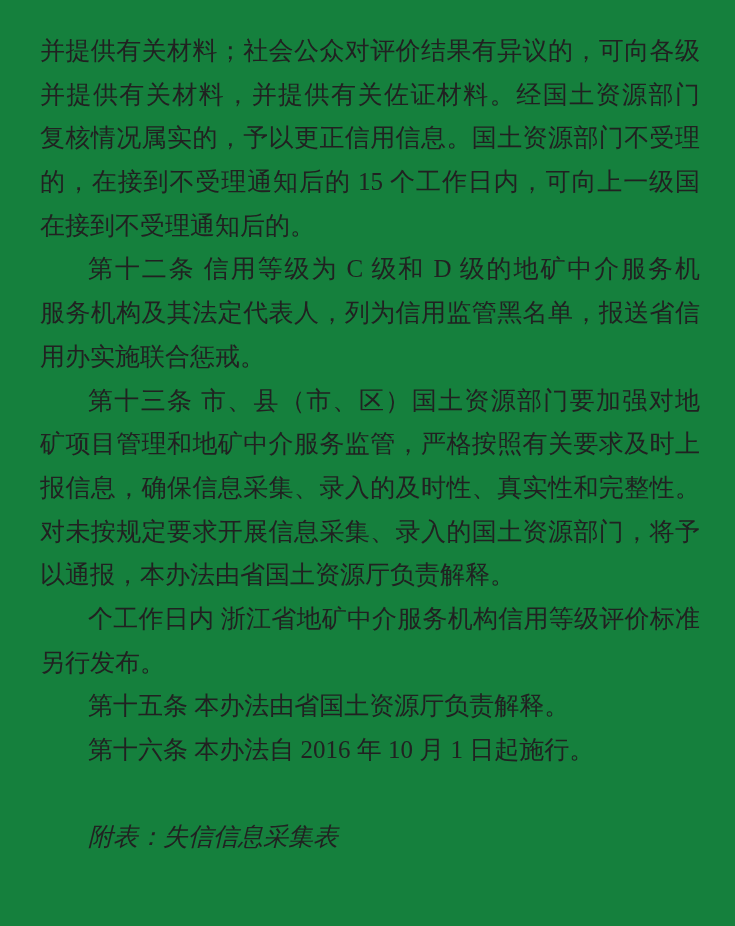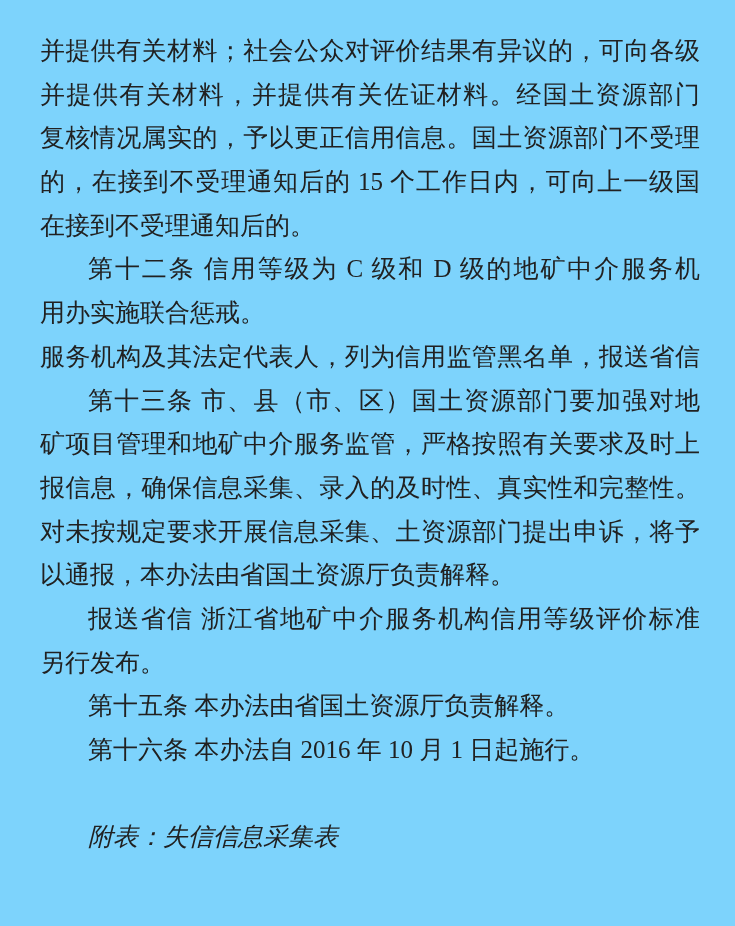--- a/index.html
+++ b/index.html
@@ -11,21 +11,21 @@
     width: 735px;
     height: 926px;
     overflow: hidden;
     font-family: "Liberation Serif", serif;
   }
   .page {
     box-sizing: border-box;
     width: 735px;
     height: 926px;
     padding: 29px 35px 0 40px;
-    background: #7dd3fc;
+    background: #15803d;
   }
   .para {
     margin: 0;
     padding: 0;
   }
   .line {
     font-size: 25px;
     line-height: 43.7px;
     height: 43.7px;
     color: #212121;
@@ -60,34 +60,34 @@
   <div class="para">
     <div class="line fill">并提供有关材料；社会公众对评价结果有异议的，可向各级</div>
     <div class="line fill">并提供有关材料，并提供有关佐证材料。经国土资源部门</div>
     <div class="line fill">复核情况属实的，予以更正信用信息。国土资源部门不受理</div>
     <div class="line fill">的，在接到不受理通知后的 15 个工作日内，可向上一级国</div>
     <div class="line end">在接到不受理通知后的。</div>
   </div>
 
   <div class="para">
     <div class="line fill indent">第十二条 信用等级为 C 级和 D 级的地矿中介服务机构，</div>
+    <div class="line fill">服务机构及其法定代表人，列为信用监管黑名单，报送省信</div>
     <div class="line end">用办实施联合惩戒。</div>
-    <div class="line fill">服务机构及其法定代表人，列为信用监管黑名单，报送省信</div>
   </div>
 
   <div class="para">
     <div class="line fill indent">第十三条 市、县（市、区）国土资源部门要加强对地</div>
     <div class="line fill">矿项目管理和地矿中介服务监管，严格按照有关要求及时上</div>
     <div class="line fill">报信息，确保信息采集、录入的及时性、真实性和完整性。</div>
-    <div class="line fill">对未按规定要求开展信息采集、土资源部门提出申诉，将予</div>
+    <div class="line fill">对未按规定要求开展信息采集、录入的国土资源部门，将予</div>
     <div class="line end">以通报，本办法由省国土资源厅负责解释。</div>
   </div>
 
   <div class="para">
-    <div class="line fill indent">报送省信 浙江省地矿中介服务机构信用等级评价标准</div>
+    <div class="line fill indent">个工作日内 浙江省地矿中介服务机构信用等级评价标准</div>
     <div class="line end">另行发布。</div>
   </div>
 
   <div class="para">
     <div class="line end indent">第十五条 本办法由省国土资源厅负责解释。</div>
   </div>
 
   <div class="para">
     <div class="line end indent">第十六条 本办法自 2016 年 10 月 1 日起施行。</div>
   </div>

